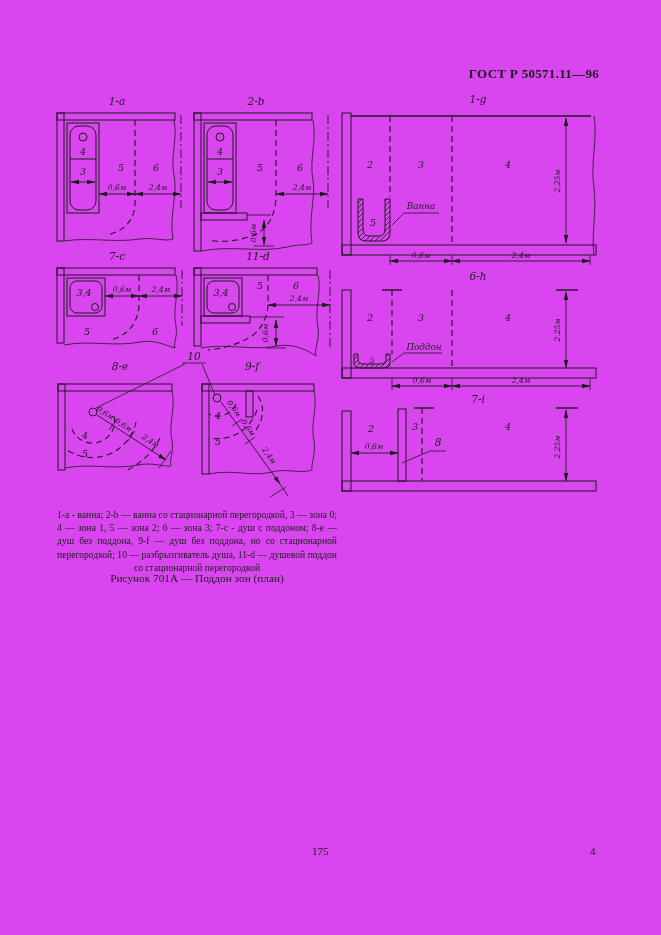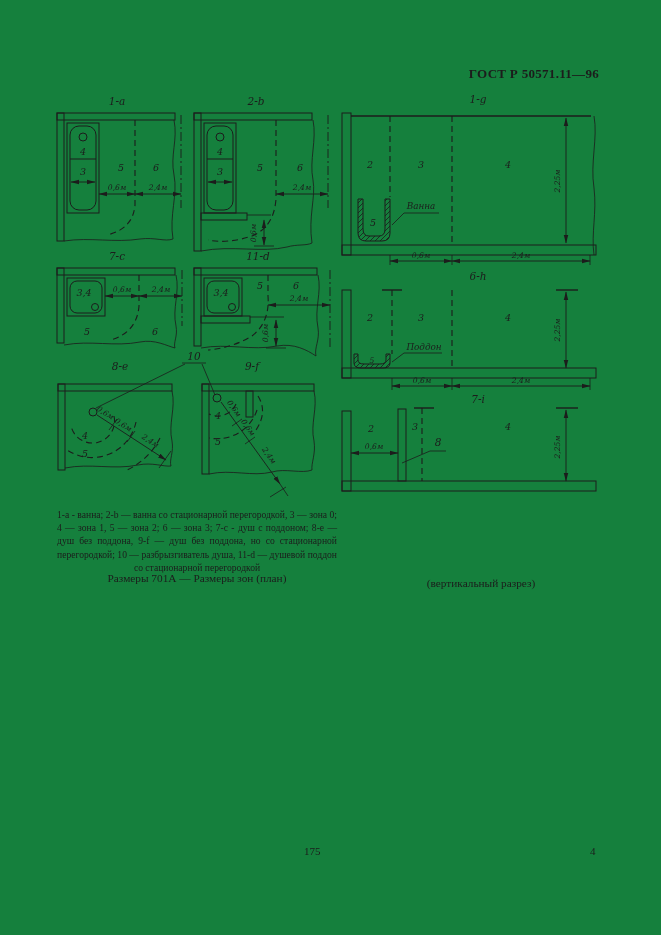--- a/index.html
+++ b/index.html
@@ -1,17 +1,17 @@
 <!DOCTYPE html>
 <html><head>
 <meta charset="utf-8">
 <style>
   html,body{margin:0;padding:0;}
   body{width:661px;height:935px;background:#f2f2f0;font-family:"Liberation Serif",serif;color:#1c1c1c;}
-  .page{position:relative;width:661px;height:935px;background:#15803d;overflow:hidden;}
+  .page{position:relative;width:661px;height:935px;background:#d946ef;overflow:hidden;}
   .abs{position:absolute;}
   .hdr{font-weight:bold;font-size:13px;letter-spacing:0.3px;}
   .legend{font-size:9.6px;line-height:1.38;text-align:justify;text-align-last:center;}
   .cap{font-size:11.3px;text-align:center;}
   .pageno{font-size:11px;}
   svg{overflow:visible;display:block;}
   svg text{font-family:"DejaVu Serif",serif;font-style:italic;fill:#1c1c1c;}
   text.t{font-size:10.5px;}
   text.z{font-size:9.5px;}
   text.d{font-size:7.6px;}
@@ -354,20 +354,19 @@
       <line class="dim" x1="13" y1="60" x2="60" y2="60" marker-start="url(#a8)" marker-end="url(#a8)"></line>
       <text class="d" x="36" y="56" text-anchor="middle">0,6м</text>
     </g>
     <g>
       <line class="dim" x1="228" y1="17" x2="228" y2="88" marker-start="url(#a8)" marker-end="url(#a8)"></line>
       <text class="d" text-anchor="middle" transform="rotate(-90 222 54)" x="222" y="54">2,25м</text>
     </g>
   </svg>
 
   <div class="abs legend" style="left:57px;top:508px;width:280px;">1-a - ванна; 2-b — ванна со стационарной перегородкой, 3 — зона 0; 4 — зона 1, 5 — зона 2; 6 — зона 3; 7-c - душ с поддоном; 8-e — душ без поддона, 9-f — душ без поддона, но со стационарной перегородкой; 10 — разбрызгиватель душа, 11-d — душевой поддон со стационарной перегородкой</div>
-  <div class="abs cap" style="left:57px;top:572px;width:280px;">Размеры 701А — Размеры зон (план)</div>
-
-  <div class="abs cap" style="left:340px;top:577px;width:282px;">(вертикальный разрез)</div>
-
-  <div class="abs pageno" style="left:304px;top:845px;">175</div>
+  <div class="abs cap" style="left:57px;top:572px;width:280px;">Рисунок 701А — Поддон зон (план)</div>
+
+
+  <div class="abs pageno" style="left:312px;top:845px;">175</div>
   <div class="abs pageno" style="left:590px;top:845px;">4</div>
 
 </div>
 
 </body></html>

